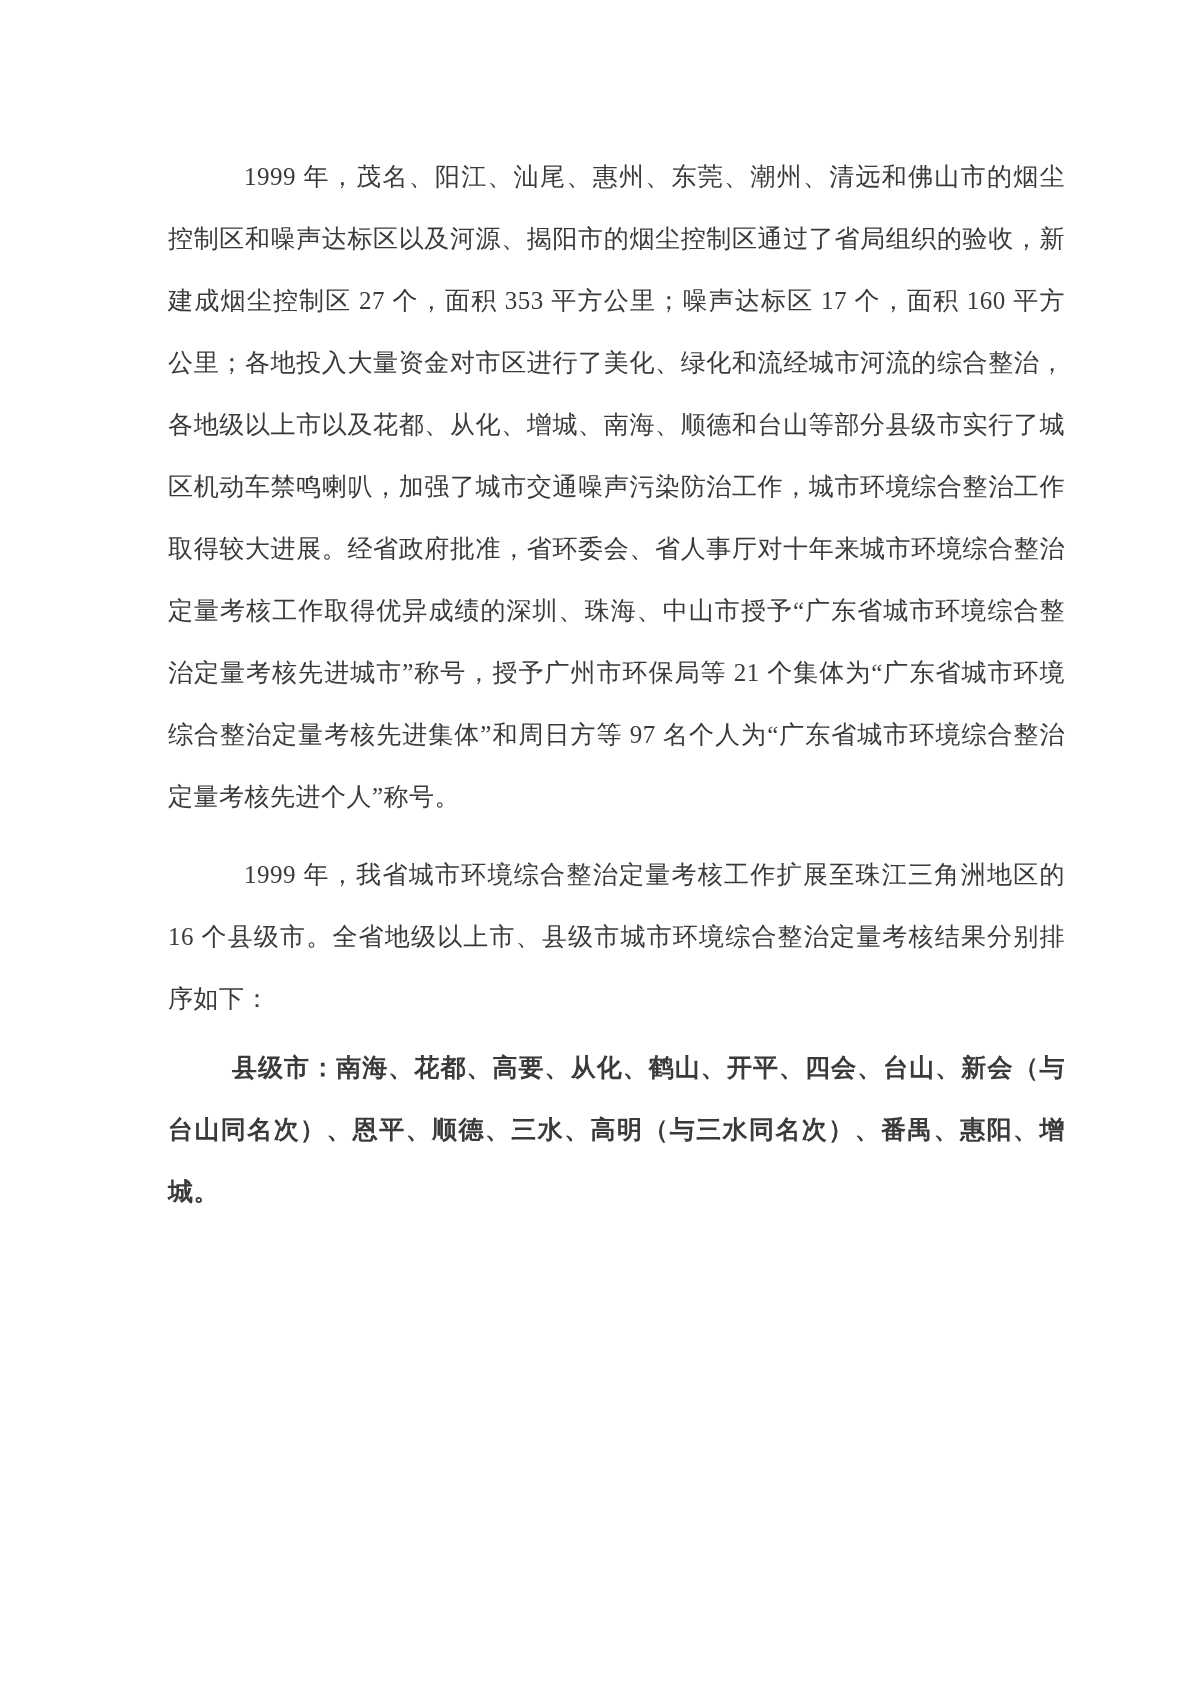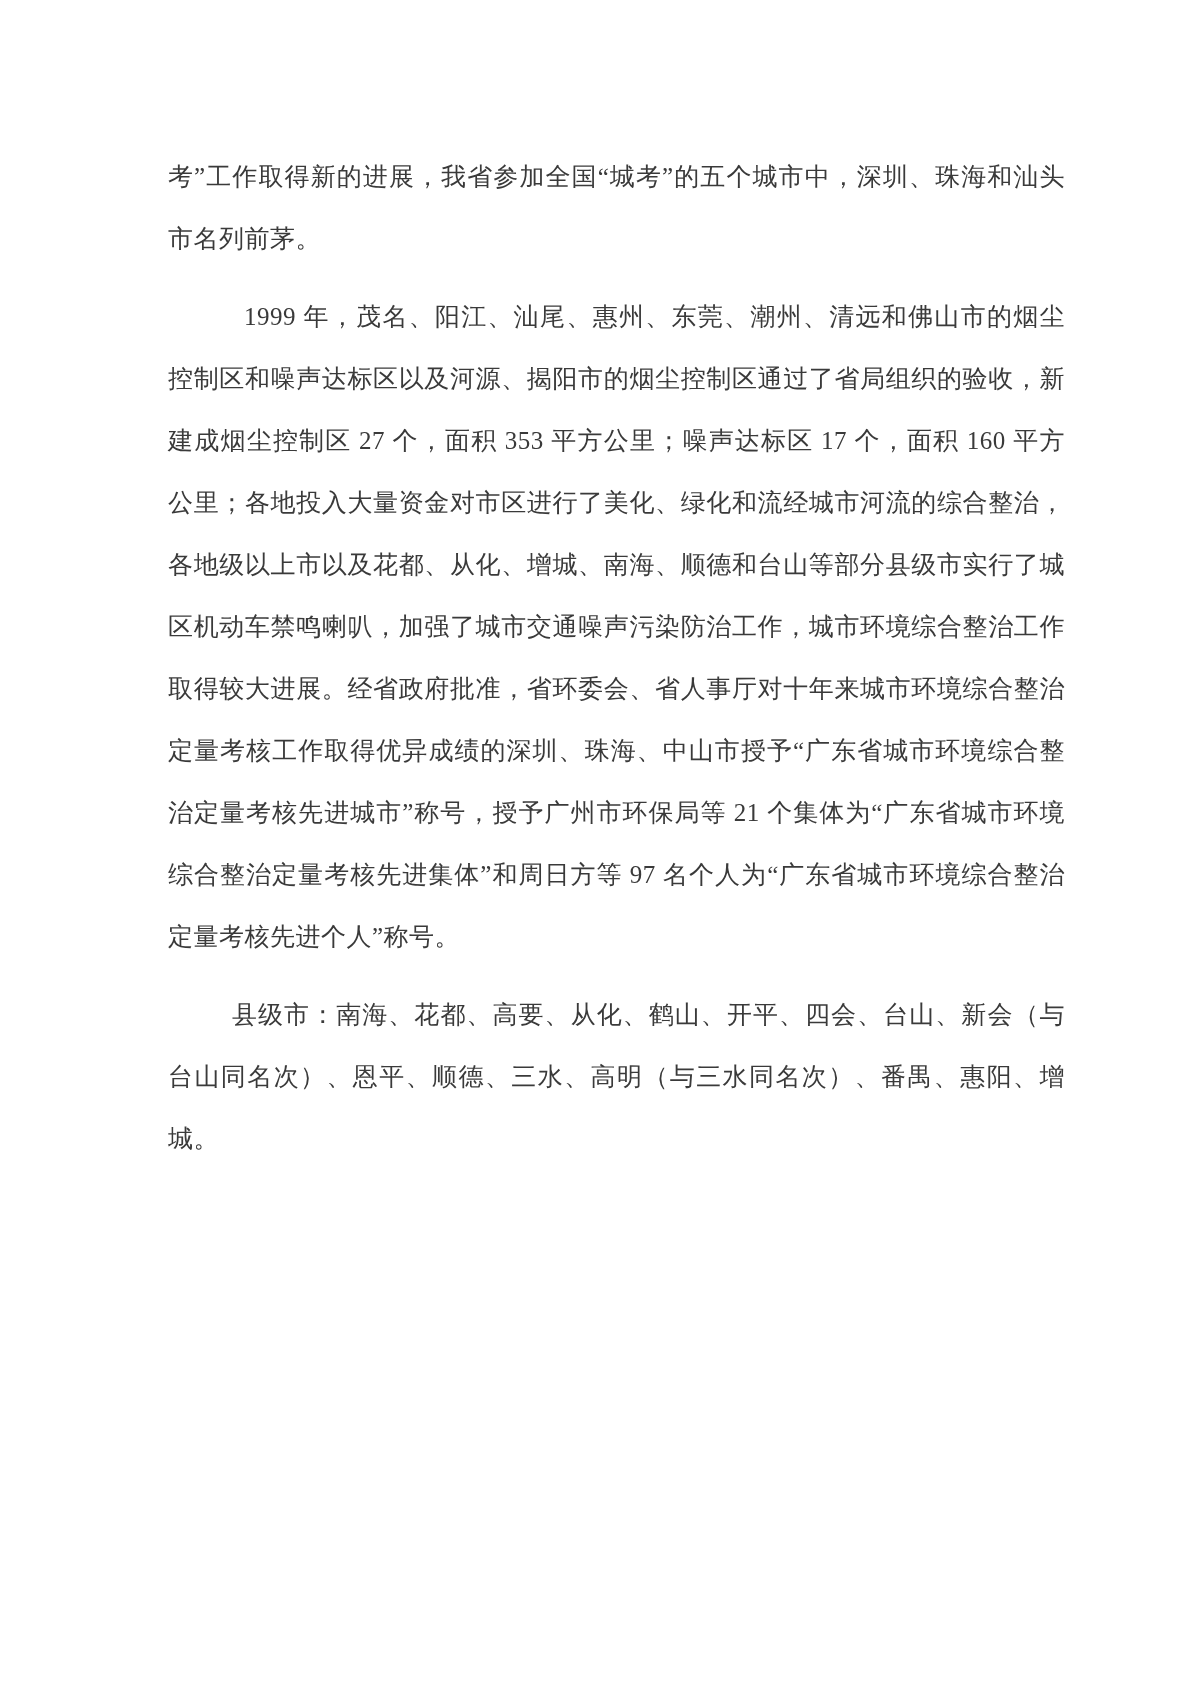--- a/index.html
+++ b/index.html
@@ -25,26 +25,26 @@
     letter-spacing: 0.5px;
     line-height: 62px;
     color: #3a3a3a;
     text-align: justify;
     margin: 0 0 16px 0;
   }
   .para.indent-3 { text-indent: 76px; }
   .para.indent-2 { text-indent: 64px; }
   .para.gap-small { margin-bottom: 7px; }
   .para.gap-tiny  { margin-bottom: 4px; }
-  .para.gap-none  { margin-bottom: 0; }
+  .para.gap-none  { margin-bottom: 0; font-weight: bold; }
 </style>
 </head>
 <body>
 
 <div class="page">
-  <p class="para">考”工作取得新的进展，我省参加全国“城考”的五个城市中，深圳、珠海和汕头市名列前茅。</p>
 
   <p class="para indent-3">1999 年，茂名、阳江、汕尾、惠州、东莞、潮州、清远和佛山市的烟尘控制区和噪声达标区以及河源、揭阳市的烟尘控制区通过了省局组织的验收，新建成烟尘控制区 27 个，面积 353 平方公里；噪声达标区 17 个，面积 160 平方公里；各地投入大量资金对市区进行了美化、绿化和流经城市河流的综合整治，各地级以上市以及花都、从化、增城、南海、顺德和台山等部分县级市实行了城区机动车禁鸣喇叭，加强了城市交通噪声污染防治工作，城市环境综合整治工作取得较大进展。经省政府批准，省环委会、省人事厅对十年来城市环境综合整治定量考核工作取得优异成绩的深圳、珠海、中山市授予“广东省城市环境综合整治定量考核先进城市”称号，授予广州市环保局等 21 个集体为“广东省城市环境综合整治定量考核先进集体”和周日方等 97 名个人为“广东省城市环境综合整治定量考核先进个人”称号。</p>
 
+  <p class="para indent-3 gap-small">1999 年，我省城市环境综合整治定量考核工作扩展至珠江三角洲地区的 16 个县级市。全省地级以上市、县级市城市环境综合整治定量考核结果分别排序如下：</p>
 
 
   <p class="para indent-2 gap-none">县级市：南海、花都、高要、从化、鹤山、开平、四会、台山、新会（与台山同名次）、恩平、顺德、三水、高明（与三水同名次）、番禺、惠阳、增城。</p>
 </div>
 
 </body></html>

